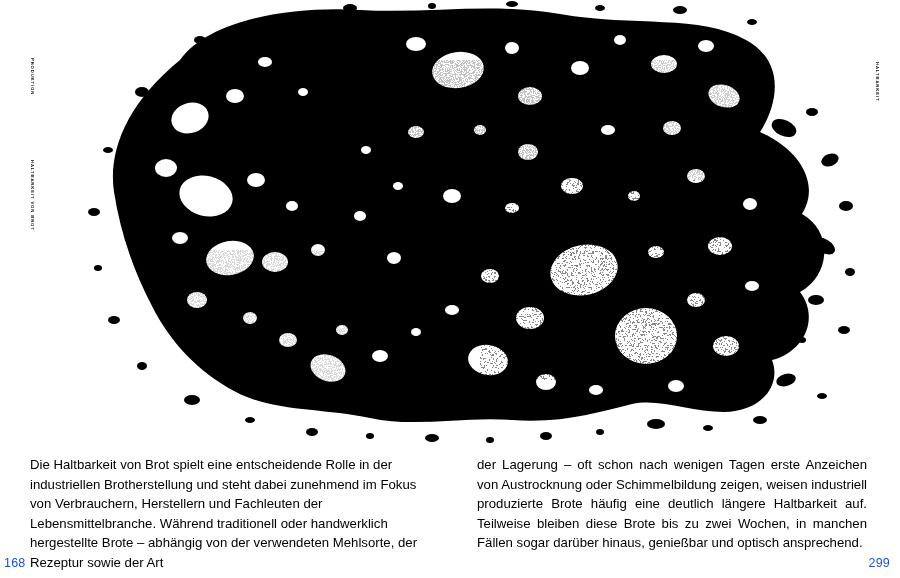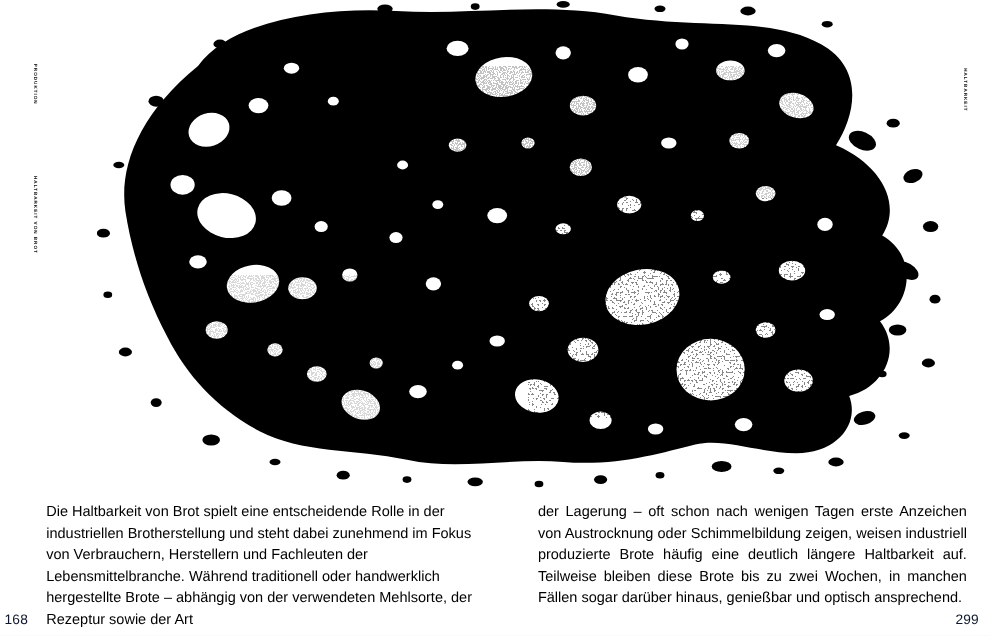--- a/index.html
+++ b/index.html
@@ -57,21 +57,21 @@
   }
   .vlabel-right {
     left: 880px;
     top: 62px;
     transform: rotate(90deg);
   }
 
   
   .columns {
     position: absolute;
-    left: 12px;
+    left: 0;
     top: 455px;
     width: 811px;
     height: 123px;
   }
   .col {
     position: absolute;
     top: 0;
     width: 390px;
     font-size: 13.2px;
     line-height: 19.6px;
@@ -89,21 +89,21 @@
   }
   .col-right p.last {
     text-align: justify;
   }
 
   
   .folio {
     position: absolute;
     bottom: 8px;
     font-size: 12.5px;
-    color: #0f172a;
+    color: #1d4ed8;
     letter-spacing: 0.2px;
   }
   .folio-left { left: 4px; }
   .folio-right { right: 10px; }
 </style>
 </head>
 <body>
 
 <div class="spread">
 

